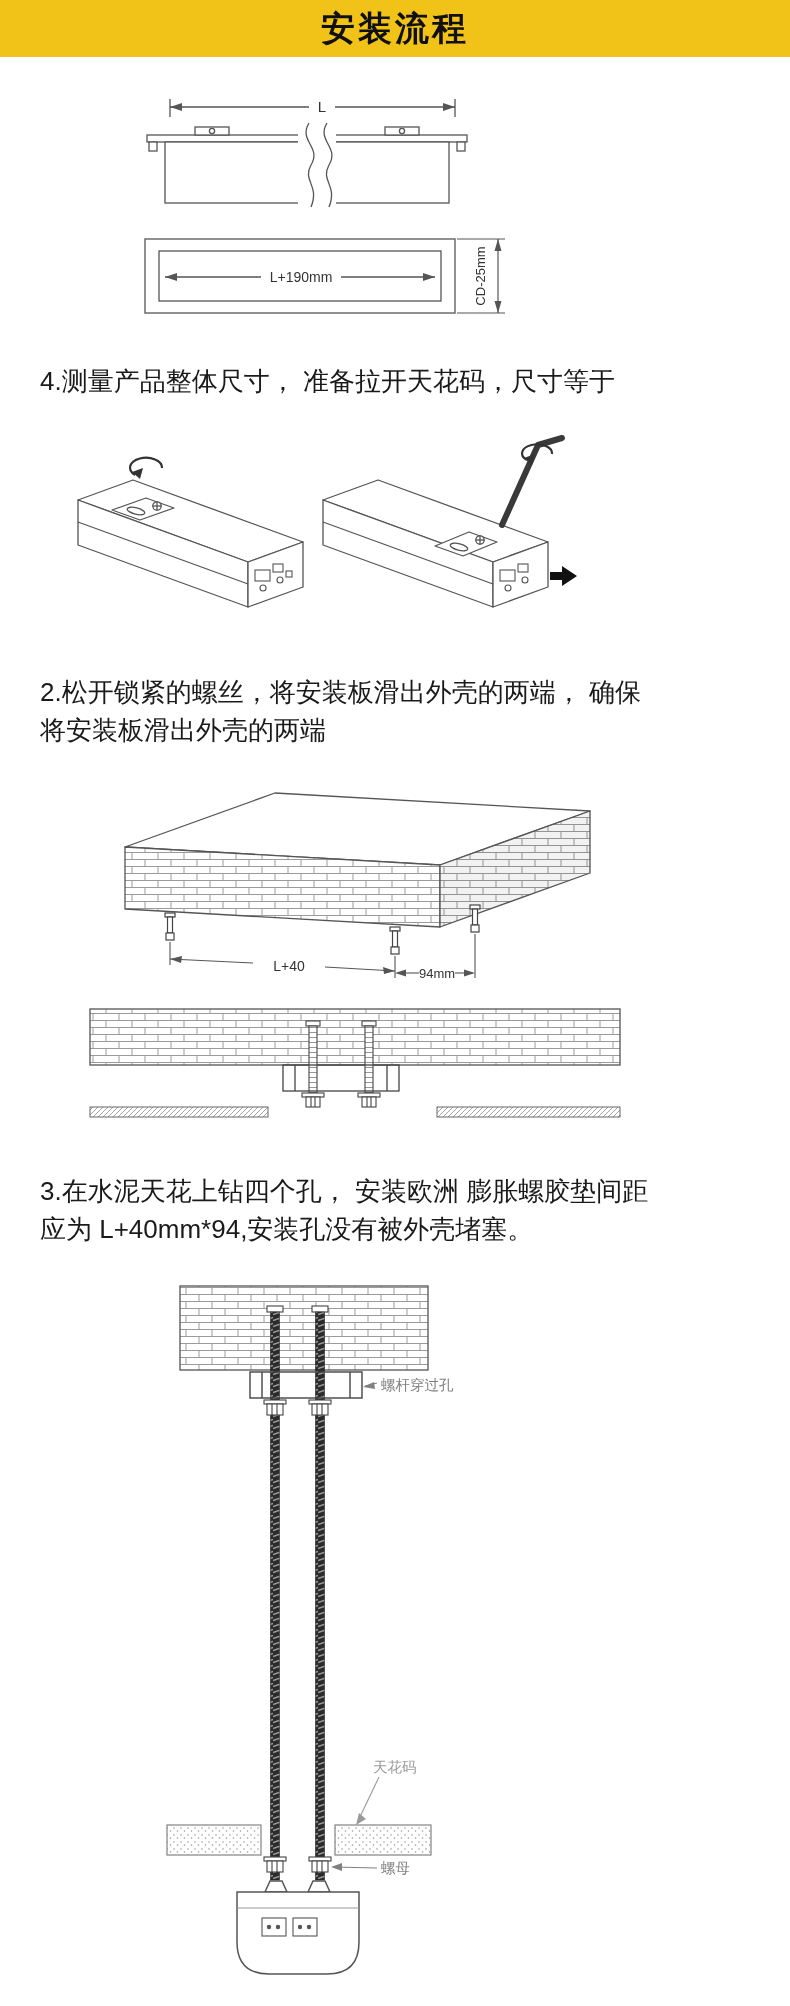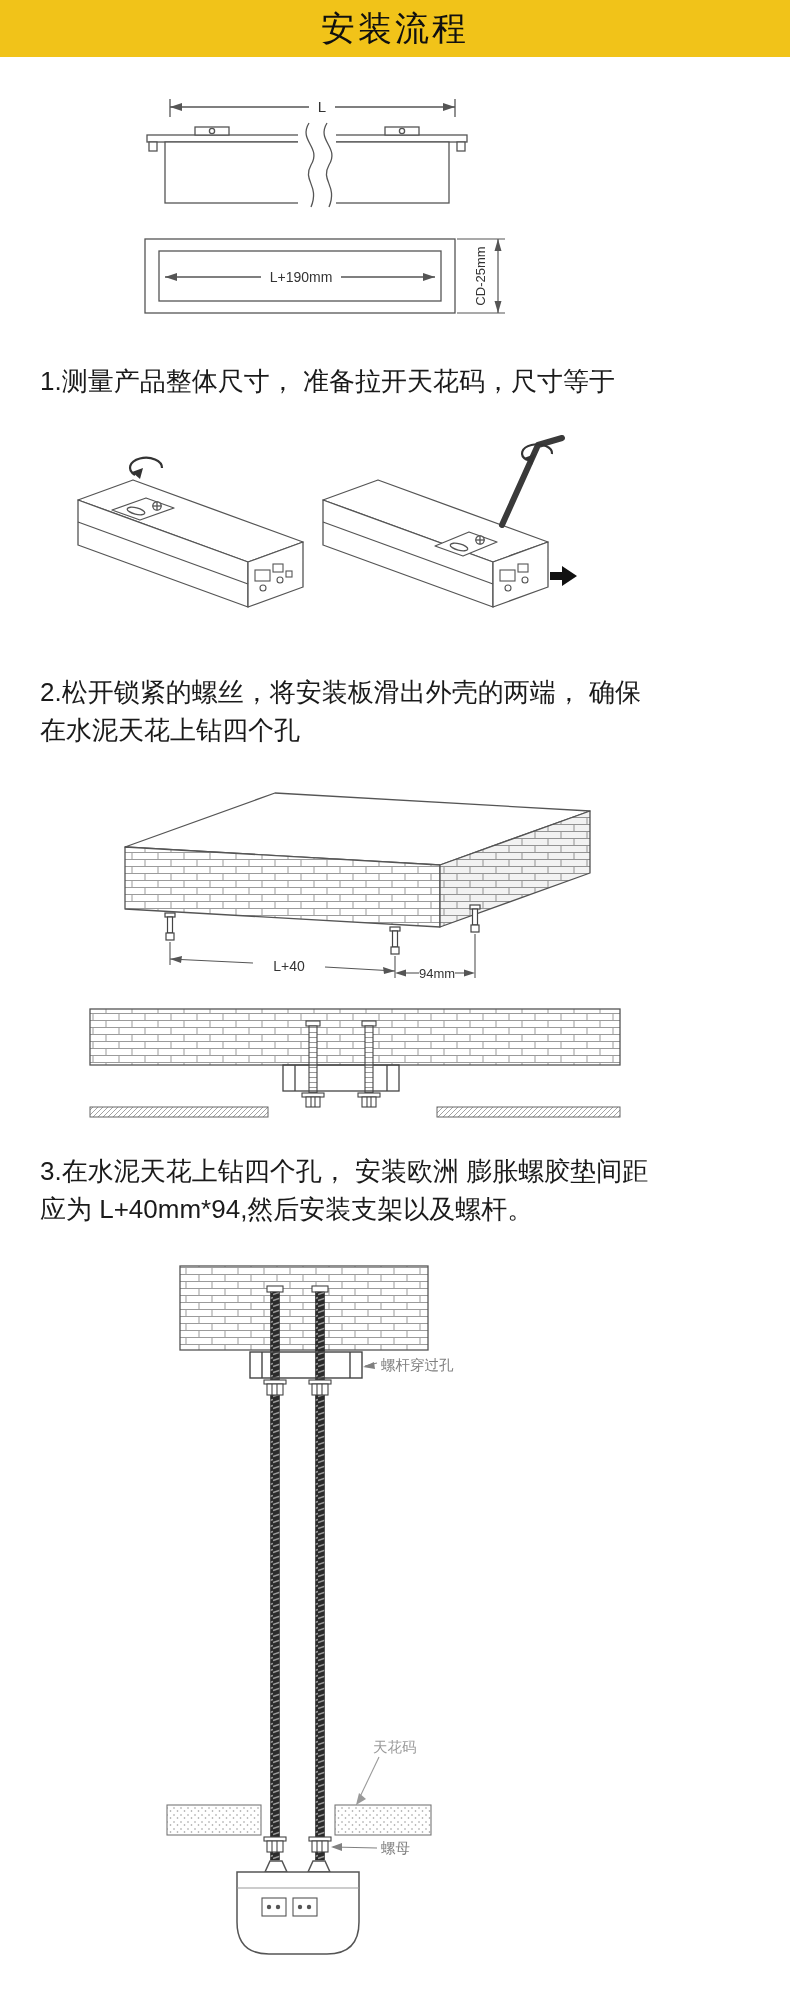--- a/index.html
+++ b/index.html
@@ -6,35 +6,35 @@
   html, body { margin: 0; padding: 0; background: #ffffff; }
   .page {
     width: 790px; height: 2006px; background: #ffffff; overflow: hidden;
     font-family: "Liberation Sans", "DejaVu Sans", sans-serif; position: relative;
   }
   .banner {
     height: 57px; background: #F1C319;
     display: flex; align-items: center; justify-content: center;
   }
   .banner h1 {
-    margin: 0; font-size: 34px; font-weight: normal; color: #101010; letter-spacing: 3px;
+    margin: 0; font-size: 34px; font-weight: bold; color: #101010; letter-spacing: 3px;
   }
   figure { margin: 0; padding: 0; }
   .d1 { margin: 34px 0 0 95px; }
   .d2 { margin: 22px 0 0 50px; }
   .d3 { margin: 26px 0 0 85px; }
   .d4 { margin: 32px 0 0 165px; }
   .step {
     margin: 16px 40px 0 40px; font-size: 26px; line-height: 1.44;
     color: #1a1a1a; font-weight: 400;
   }
   .step + figure.d2 { margin-top: 22px; }
   .step .line { display: block; }
   .p2 { margin-top: 38px; }
-  .p3 { margin-top: 26px; }
+  .p3 { margin-top: 46px; }
   svg text { font-family: "Liberation Sans", "DejaVu Sans", sans-serif; }
 </style>
 </head>
 <body>
 
 <div class="page">
 
   <header class="banner">
     <h1>安装流程</h1>
   </header>
@@ -80,21 +80,21 @@
         <line x1="362" y1="222" x2="410" y2="222"></line>
         <line x1="403" y1="148" x2="403" y2="222"></line>
       </g>
       <polygon points="403,148 399.5,160 406.5,160" fill="#555"></polygon>
       <polygon points="403,222 399.5,210 406.5,210" fill="#555"></polygon>
       <text x="390" y="185" font-size="13" fill="#333" text-anchor="middle" transform="rotate(-90 390 185)">CD-25mm</text>
     </svg>
   </figure>
 
   <p class="step">
-    <span class="line">1.测量产品整体尺寸， 准备拉开天花码，尺寸等于</span>
+    <span class="line">4.测量产品整体尺寸， 准备拉开天花码，尺寸等于</span>
   </p>
 
   <figure class="d2">
     <svg width="530" height="210" viewBox="0 0 530 210">
 
       <g stroke="#555" stroke-width="1.3" fill="#ffffff" stroke-linejoin="round">
         <polygon points="28,78 83,58 253,120 198,140"></polygon>
         <polygon points="28,78 198,140 198,185 28,123"></polygon>
         <polygon points="198,140 253,120 253,165 198,185"></polygon>
         <line x1="28" y1="100" x2="198" y2="162"></line>
@@ -133,21 +133,21 @@
         <rect x="450" y="148" width="15" height="11"></rect>
         <rect x="468" y="142" width="10" height="8"></rect>
         <circle cx="458" cy="166" r="3"></circle>
         <circle cx="475" cy="158" r="3"></circle>
       </g>
     </svg>
   </figure>
 
   <p class="step p2">
     <span class="line">2.松开锁紧的螺丝，将安装板滑出外壳的两端， 确保</span>
-    <span class="line">在水泥天花上钻四个孔</span>
+    <span class="line">将安装板滑出外壳的两端</span>
   </p>
 
   <figure class="d3">
     <svg width="540" height="348" viewBox="0 0 540 348">
       <defs>
         <pattern id="brk3" width="26" height="14" patternUnits="userSpaceOnUse">
           <rect width="26" height="14" fill="#ffffff"></rect>
           <path d="M0 0.5 H26 M0 7.5 H26 M8 0.5 V7.5 M21 7.5 V14" stroke="#9b9b9b" stroke-width="1" fill="none"></path>
         </pattern>
         <pattern id="hatch3" width="5" height="5" patternUnits="userSpaceOnUse">
@@ -218,21 +218,21 @@
         <line x1="210" y1="290" x2="210" y2="316"></line>
         <line x1="302" y1="290" x2="302" y2="316"></line>
       </g>
       <rect x="5" y="332" width="178" height="10" fill="url(#hatch3)" stroke="#666" stroke-width="1"></rect>
       <rect x="352" y="332" width="183" height="10" fill="url(#hatch3)" stroke="#666" stroke-width="1"></rect>
     </svg>
   </figure>
 
   <p class="step p3">
     <span class="line">3.在水泥天花上钻四个孔， 安装欧洲 膨胀螺胶垫间距</span>
-    <span class="line">应为 L+40mm*94,然后安装支架以及螺杆。</span>
+    <span class="line">应为 L+40mm*94,安装孔没有被外壳堵塞。</span>
   </p>
 
   <figure class="d4">
     <svg width="440" height="700" viewBox="0 0 440 700">
       <defs>
         <pattern id="brk4" width="26" height="14" patternUnits="userSpaceOnUse">
           <rect width="26" height="14" fill="#ffffff"></rect>
           <path d="M0 0.5 H26 M0 7.5 H26 M8 0.5 V7.5 M21 7.5 V14" stroke="#9b9b9b" stroke-width="1" fill="none"></path>
         </pattern>
         <pattern id="stip4" width="7" height="7" patternUnits="userSpaceOnUse">

